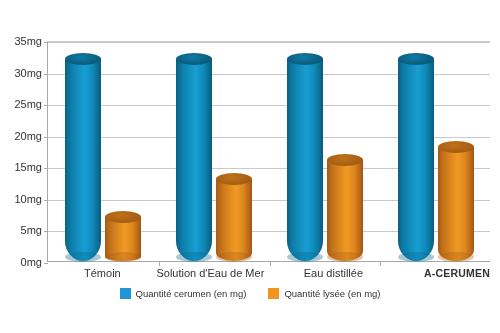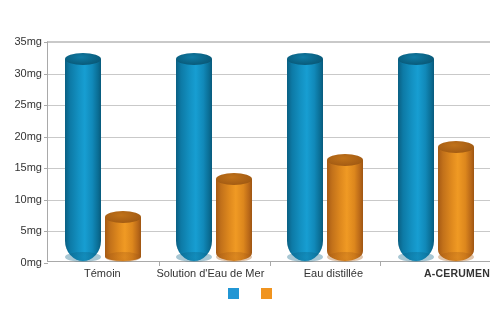--- a/index.html
+++ b/index.html
@@ -254,19 +254,21 @@
   <div id="x-axis-labels">
       <div class="xlabel" style="left: 47px; width: 110.75px;">Témoin</div>
       <div class="xlabel" style="left: 155px; width: 110.75px;">Solution d'Eau de Mer</div>
       <div class="xlabel" style="left: 278px; width: 110.75px;">Eau distillée</div>
       <div class="xlabel bold" style="left: 379.25px; width: 110.75px; text-align: right;">A-CERUMEN</div>
     </div>
 
   <div class="legend" id="legend">
       <div class="legend-item">
         <span class="legend-swatch" style="background: rgb(33, 150, 212);"></span>
+        <span class="legend-text">Quantité cerumen (en mg)</span>
       </div>
       <div class="legend-item">
         <span class="legend-swatch" style="background: rgb(240, 148, 31);"></span>
+        <span class="legend-text">Quantité lysée (en mg)</span>
       </div>
     </div>
 
 </div>
 
 </body></html>

